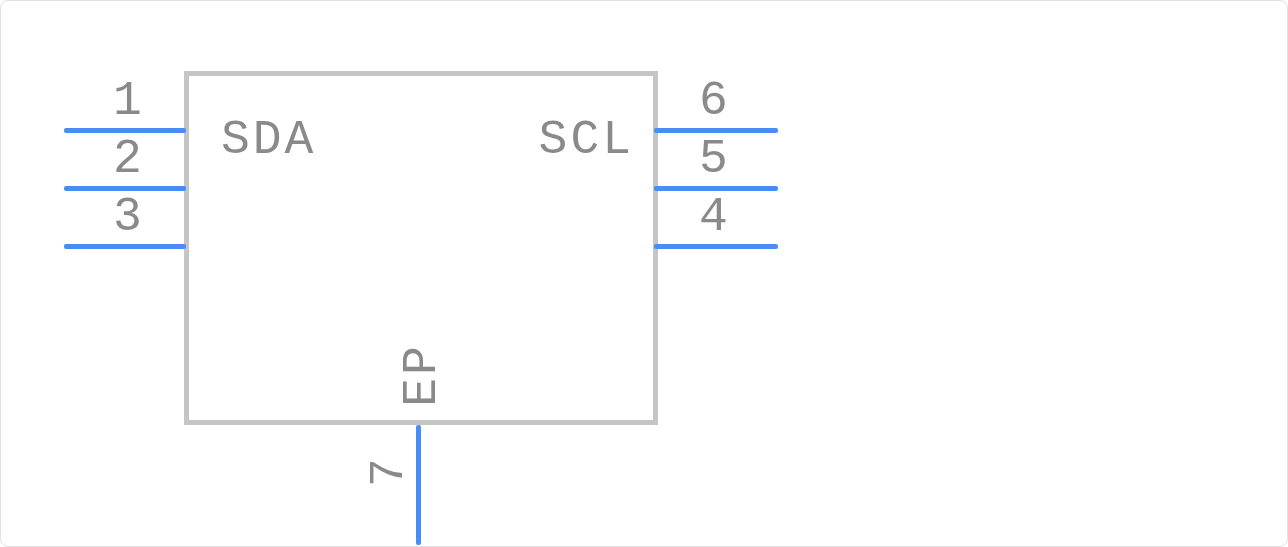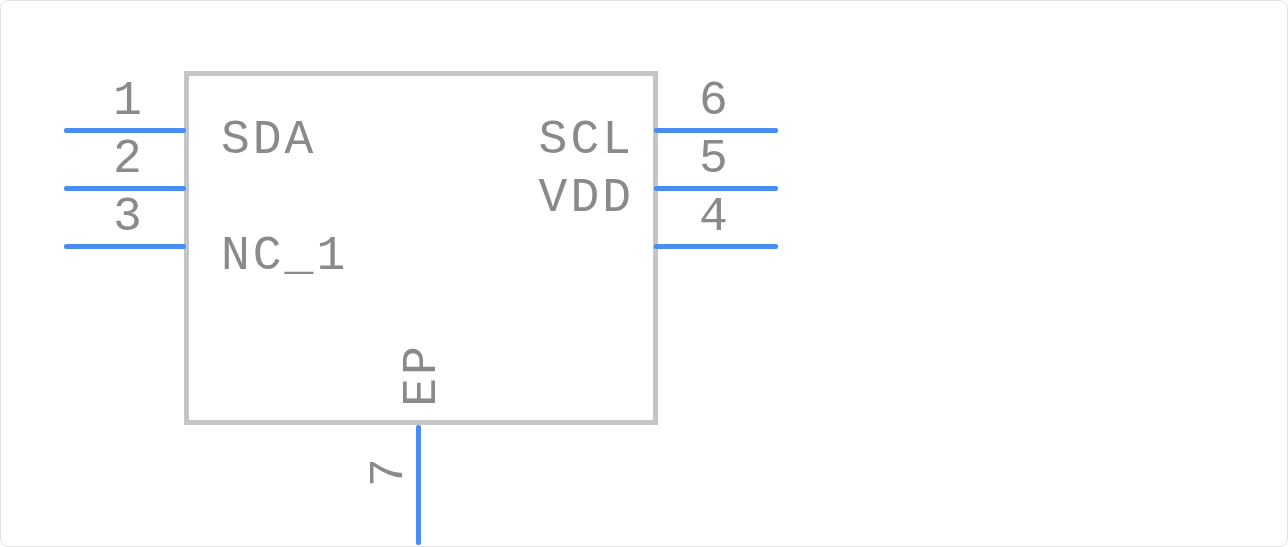--- a/index.html
+++ b/index.html
@@ -92,21 +92,19 @@
 
   <div class="txt pin-number left num-row1">1</div>
   <div class="txt pin-number left num-row2">2</div>
   <div class="txt pin-number left num-row3">3</div>
 
   <div class="txt pin-number right num-row1">6</div>
   <div class="txt pin-number right num-row2">5</div>
   <div class="txt pin-number right num-row3">4</div>
 
   <div class="txt pin-name left name-row1">SDA</div>
-  <div class="txt pin-name left name-row3">NC_1</div>
 
   <div class="txt pin-name right name-row1">SCL</div>
-  <div class="txt pin-name right name-row2">VDD</div>
 
   <div class="txt rot ep-name">EP</div>
   <div class="txt rot ep-number">7</div>
 
 </div>
 
 </body></html>

